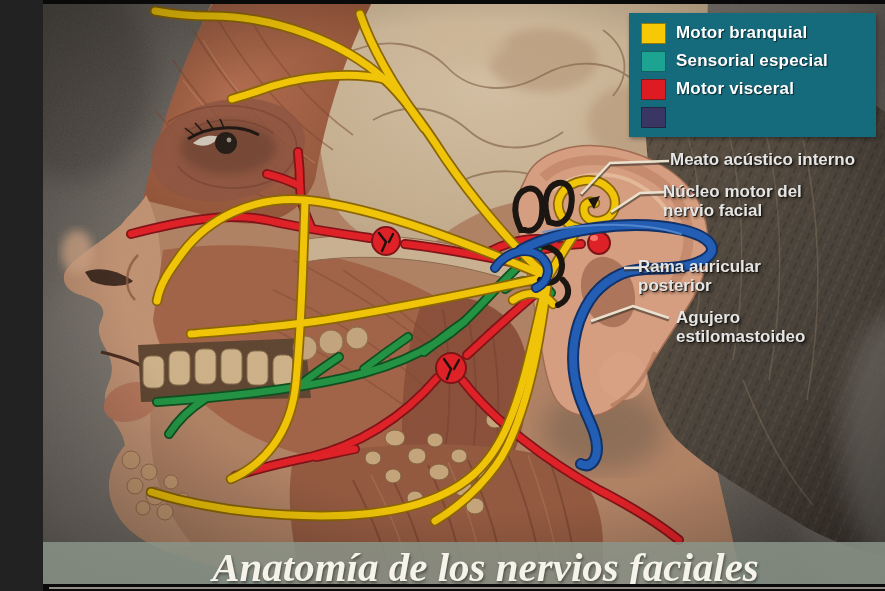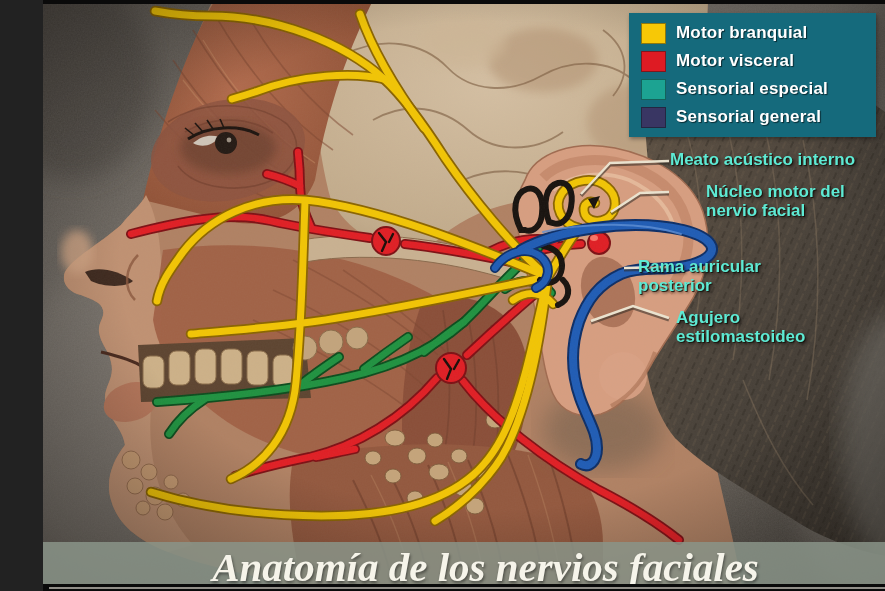--- a/index.html
+++ b/index.html
@@ -20,25 +20,25 @@
     box-shadow:1px 2px 4px rgba(0,0,0,.35);
   }
   .legend-row{display:flex;align-items:center;}
   .swatch{width:25px;height:21px;margin:0 10px 0 12px;border:1px solid rgba(10,20,25,.45);box-sizing:border-box;flex:0 0 auto;}
   .legend-label{
     color:#ffffff;font-size:17px;font-weight:700;letter-spacing:.2px;
     text-shadow:1px 1px 1px rgba(0,0,0,.6);white-space:nowrap;
   }
   
   .ann{
-    position:absolute;color:#5eead4;font-size:17px;font-weight:700;line-height:19px;
+    position:absolute;color:#e5e5e5;font-size:17px;font-weight:700;line-height:19px;
     text-shadow:1px 1px 0 rgba(25,20,12,.85), 2px 2px 3px rgba(0,0,0,.55);
   }
   #ann-0{left:627px;top:150px;width:215px;}
-  #ann-1{left:663px;top:182px;width:160px;}
+  #ann-1{left:620px;top:182px;width:160px;}
   #ann-2{left:595px;top:257px;width:145px;}
   #ann-3{left:633px;top:308px;width:160px;}
   
   #title-band{
     position:absolute;left:0;top:542px;width:885px;height:50px;
     display:flex;align-items:center;justify-content:center;
   }
   #title-text{
     font-family:"Liberation Serif",serif;font-style:italic;font-weight:700;
     font-size:41px;color:#f6f4ea;line-height:42px;
@@ -391,30 +391,29 @@
   <rect width="885" height="591" filter="url(#grain)" opacity=".1"></rect>
   <rect width="885" height="591" fill="url(#vign)"></rect>
 </svg>
 
 <div id="legend" style="background-color: rgb(21, 106, 124);">
   <div class="legend-row">
     <span class="swatch" style="background-color: rgb(247, 200, 6);"></span>
     <span class="legend-label">Motor branquial</span>
   </div>
   <div class="legend-row">
+    <span class="swatch" style="background-color: rgb(28, 163, 146);"></span>
+    <span class="legend-label">Sensorial especial</span>
+  </div>
+  <div class="legend-row">
     <span class="swatch" style="background-color: rgb(222, 27, 35);"></span>
     <span class="legend-label">Motor visceral</span>
   </div>
   <div class="legend-row">
-    <span class="swatch" style="background-color: rgb(28, 163, 146);"></span>
-    <span class="legend-label">Sensorial especial</span>
-  </div>
-  <div class="legend-row">
     <span class="swatch" style="background-color: rgb(57, 54, 99);"></span>
-    <span class="legend-label">Sensorial general</span>
   </div>
 </div>
 
 <div class="ann" id="ann-0">Meato acústico interno</div>
 <div class="ann" id="ann-1">Núcleo motor del nervio facial</div>
 <div class="ann" id="ann-2">Rama auricular posterior</div>
 <div class="ann" id="ann-3">Agujero estilomastoideo</div>
 
 <div id="title-band" style="background:rgba(138,148,136,.85);">
   <span id="title-text">Anatomía de los nervios faciales</span>

